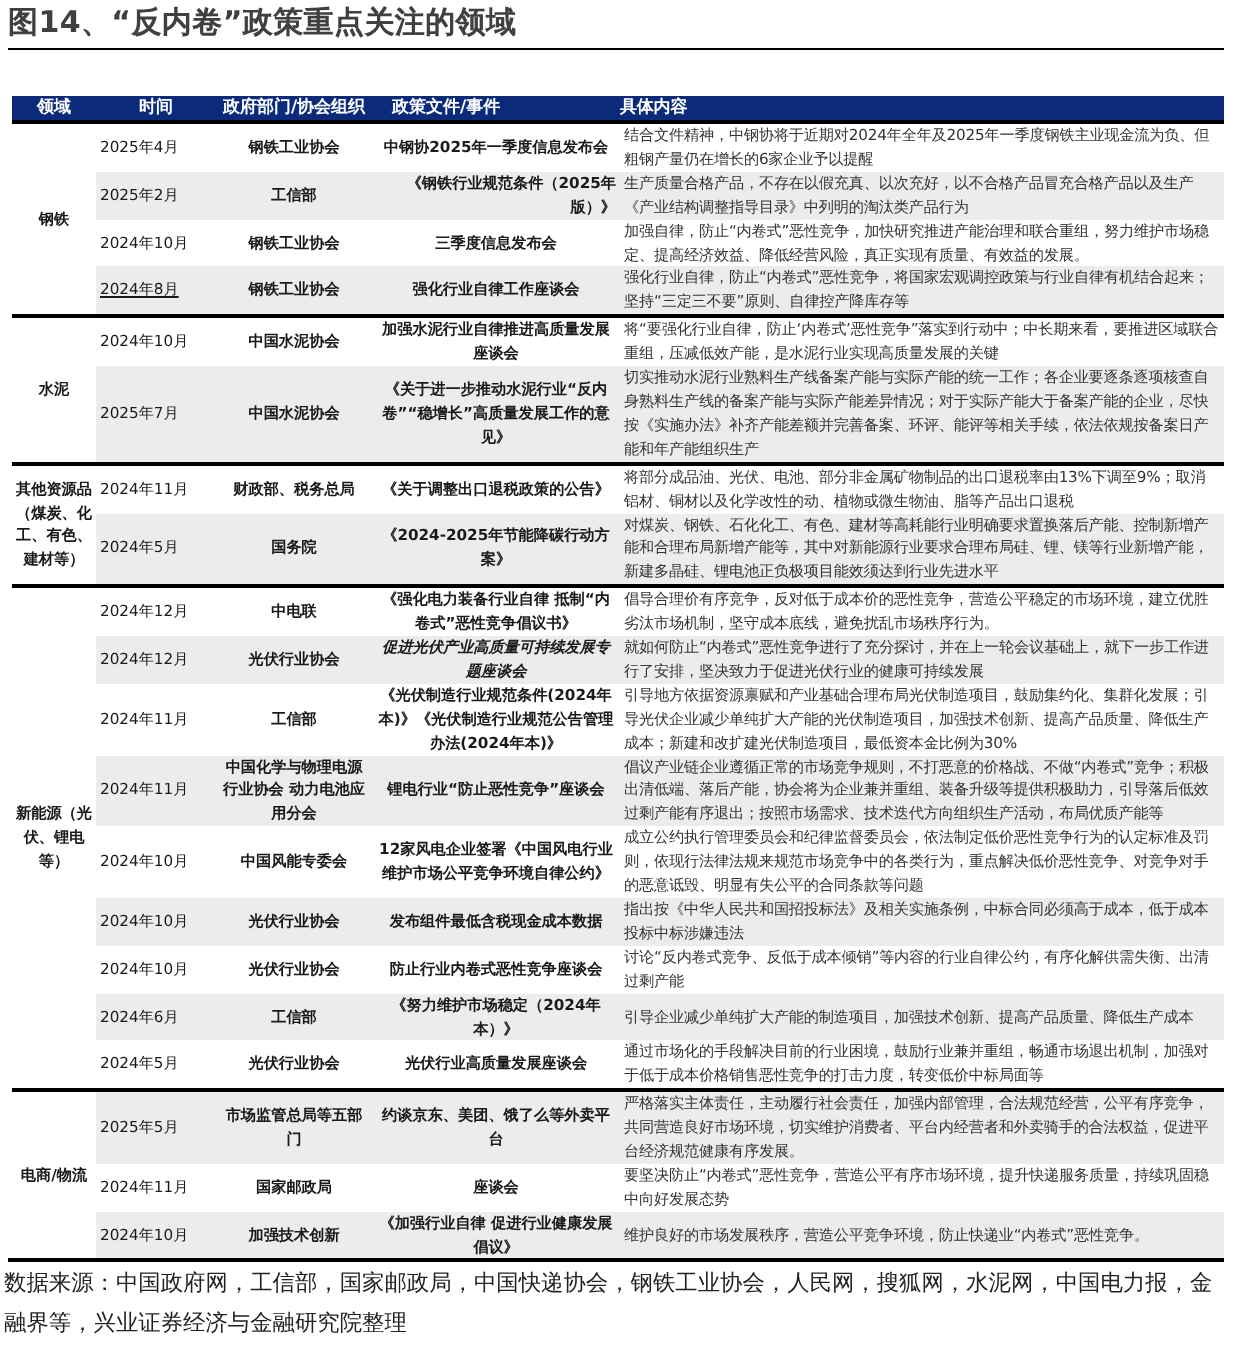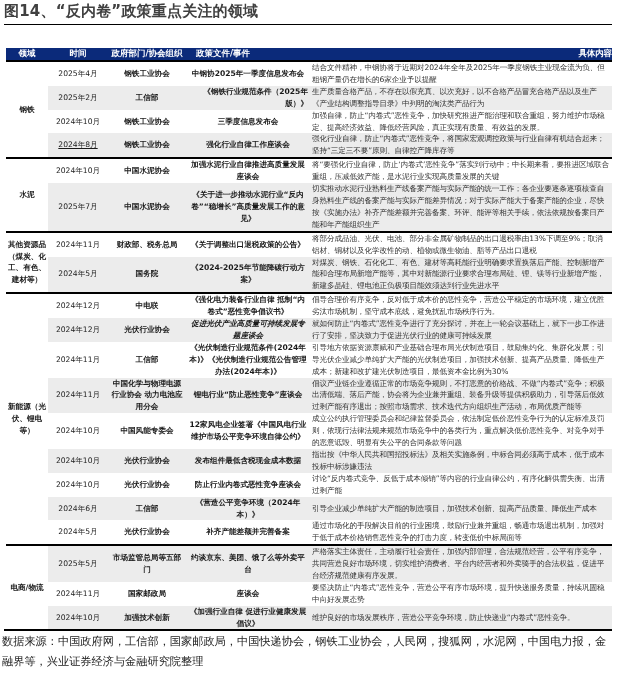--- a/index.html
+++ b/index.html
@@ -3,21 +3,21 @@
 <meta charset="utf-8">
 <style>
   html, body { margin:0; padding:0; background:#ffffff; }
   body { width:628px; height:686px; overflow:hidden; font-family:"DejaVu Sans","Liberation Sans",sans-serif; color:#1a1a1a; position:relative; }
   .title { position:absolute; left:4px; top:2px; font-size:15px; font-weight:bold; color:#404040; letter-spacing:0.2px; }
   .topline { position:absolute; left:4px; top:24px; width:608px; height:1px; background:#000; }
   .tbl { position:absolute; left:6px; top:16px; width:606px; border-collapse:collapse; table-layout:fixed;margin-top:32px; }
   .tbl th { background:#0b2a7a; color:#ffffff; font-size:8.5px; font-weight:bold; height:11px; padding:0 0 0 0; text-align:left; border-bottom:2px solid #000; }
   .tbl td { font-size:8.6px; line-height:14.4px; padding:0 2px; vertical-align:middle; }
   .c-dom { width:42px; text-align:center; font-weight:bold; }
-  .c-time { width:60px; text-align:center; }
+  .c-time { width:60px; }
   .c-org { width:78px; text-align:center; font-weight:bold; }
   .c-doc { width:114px; text-align:center; font-weight:bold; }
   .c-cont { text-align:left; color:#333; letter-spacing:-0.1px; }
   tr.shade td.s { background:#ececec; }
   tr.sep td { border-top:2px solid #000; }
   .bottomline { position:absolute; left:4px; top:629px; width:608px; height:2px; background:#000; }
   .source { position:absolute; left:2px; top:632px; width:612px; font-size:11.2px; line-height:20px; color:#222; }
 </style>
 </head>
 <body>
@@ -25,21 +25,21 @@
 <div class="title">图14、“反内卷”政策重点关注的领域</div>
 <div class="topline"></div>
 
 <table class="tbl">
   <thead>
     <tr>
       <th class="c-dom" style="text-align:center">领域</th>
       <th class="c-time" style="text-align:center">时间</th>
       <th class="c-org" style="text-align:center">政府部门/协会组织</th>
       <th class="c-doc" style="text-align:left;padding-left:10px">政策文件/事件</th>
-      <th class="c-cont" style="text-align:right;color:#fff">具体内容</th>
+      <th class="c-cont" style="text-align:left;color:#fff">具体内容</th>
     </tr>
   </thead>
   <tbody>
 
     <tr>
       <td class="c-dom" rowspan="4" style="font-size: 7.6px; line-height: 11.9px;">钢铁</td>
       <td class="c-time" style="font-size: 7.6px; line-height: 11.9px;">2025年4月</td>
       <td class="c-org" style="font-size: 7.6px; line-height: 11.9px;">钢铁工业协会</td>
       <td class="c-doc" style="font-size: 7.6px; line-height: 11.9px;">中钢协2025年一季度信息发布会</td>
       <td class="c-cont" style="font-size: 7.6px; line-height: 11.9px;">结合文件精神，中钢协将于近期对2024年全年及2025年一季度钢铁主业现金流为负、但粗钢产量仍在增长的6家企业予以提醒</td>
@@ -130,27 +130,27 @@
     </tr>
     <tr>
       <td class="c-time" style="font-size: 7.6px; line-height: 11.9px;">2024年10月</td>
       <td class="c-org" style="font-size: 7.6px; line-height: 11.9px;">光伏行业协会</td>
       <td class="c-doc" style="font-size: 7.6px; line-height: 11.9px;">防止行业内卷式恶性竞争座谈会</td>
       <td class="c-cont" style="font-size: 7.6px; line-height: 11.9px;">讨论“反内卷式竞争、反低于成本倾销”等内容的行业自律公约，有序化解供需失衡、出清过剩产能</td>
     </tr>
     <tr class="shade">
       <td class="c-time s" style="font-size: 7.6px; line-height: 11.9px;">2024年6月</td>
       <td class="c-org s" style="font-size: 7.6px; line-height: 11.9px;">工信部</td>
-      <td class="c-doc s" style="font-size: 7.6px; line-height: 11.9px;">《营造公平竞争环境（2024年本）》</td>
+      <td class="c-doc s" style="font-size: 7.6px; line-height: 11.9px;">《努力维护市场稳定（2024年本）》</td>
       <td class="c-cont s" style="font-size: 7.6px; line-height: 11.9px;">引导企业减少单纯扩大产能的制造项目，加强技术创新、提高产品质量、降低生产成本</td>
     </tr>
     <tr>
       <td class="c-time" style="font-size: 7.6px; line-height: 11.9px;">2024年5月</td>
       <td class="c-org" style="font-size: 7.6px; line-height: 11.9px;">光伏行业协会</td>
-      <td class="c-doc" style="font-size: 7.6px; line-height: 11.9px;">补齐产能差额并完善备案</td>
+      <td class="c-doc" style="font-size: 7.6px; line-height: 11.9px;">光伏行业高质量发展座谈会</td>
       <td class="c-cont" style="font-size: 7.6px; line-height: 11.9px;">通过市场化的手段解决目前的行业困境，鼓励行业兼并重组，畅通市场退出机制，加强对于低于成本价格销售恶性竞争的打击力度，转变低价中标局面等</td>
     </tr>
 
     <tr class="sep shade">
       <td class="c-dom" rowspan="3" style="font-size: 7.6px; line-height: 11.9px;">电商/物流</td>
       <td class="c-time s" style="font-size: 7.6px; line-height: 11.9px;">2025年5月</td>
       <td class="c-org s" style="font-size: 7.6px; line-height: 11.9px;">市场监管总局等五部门</td>
       <td class="c-doc s" style="font-size: 7.6px; line-height: 11.9px;">约谈京东、美团、饿了么等外卖平台</td>
       <td class="c-cont s" style="font-size: 7.6px; line-height: 11.9px;">严格落实主体责任，主动履行社会责任，加强内部管理，合法规范经营，公平有序竞争，共同营造良好市场环境，切实维护消费者、平台内经营者和外卖骑手的合法权益，促进平台经济规范健康有序发展。</td>
     </tr>

